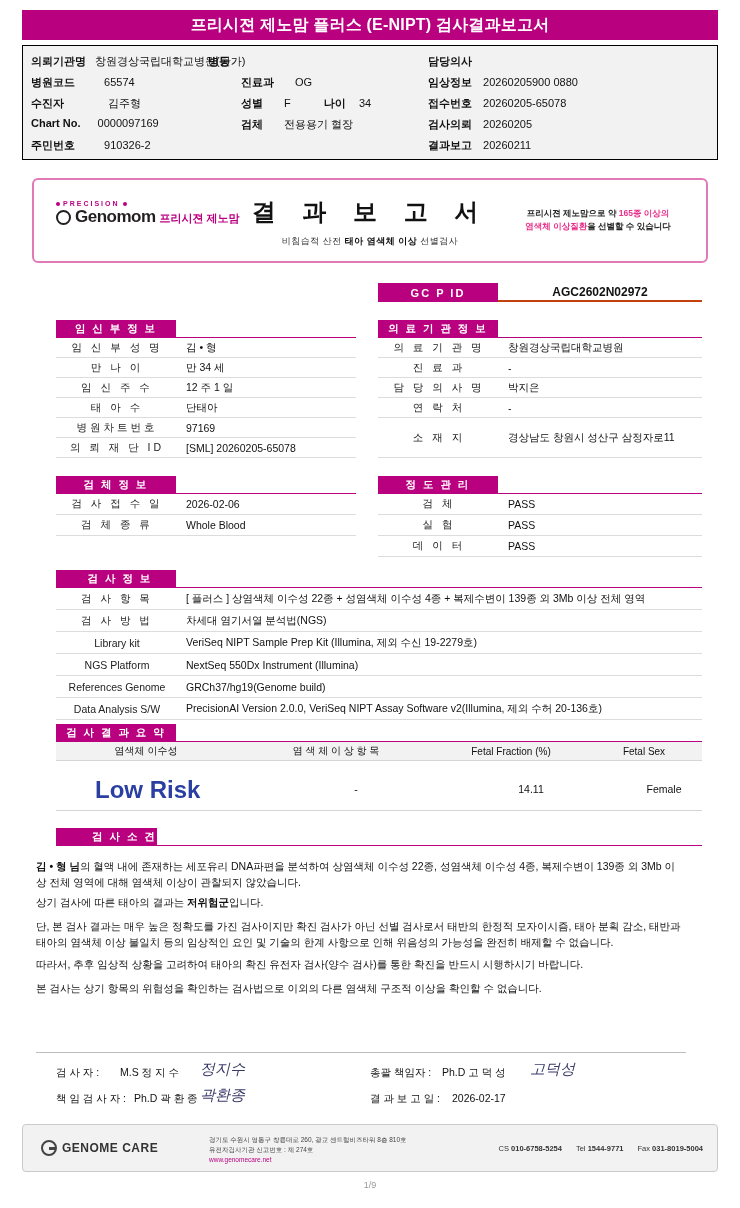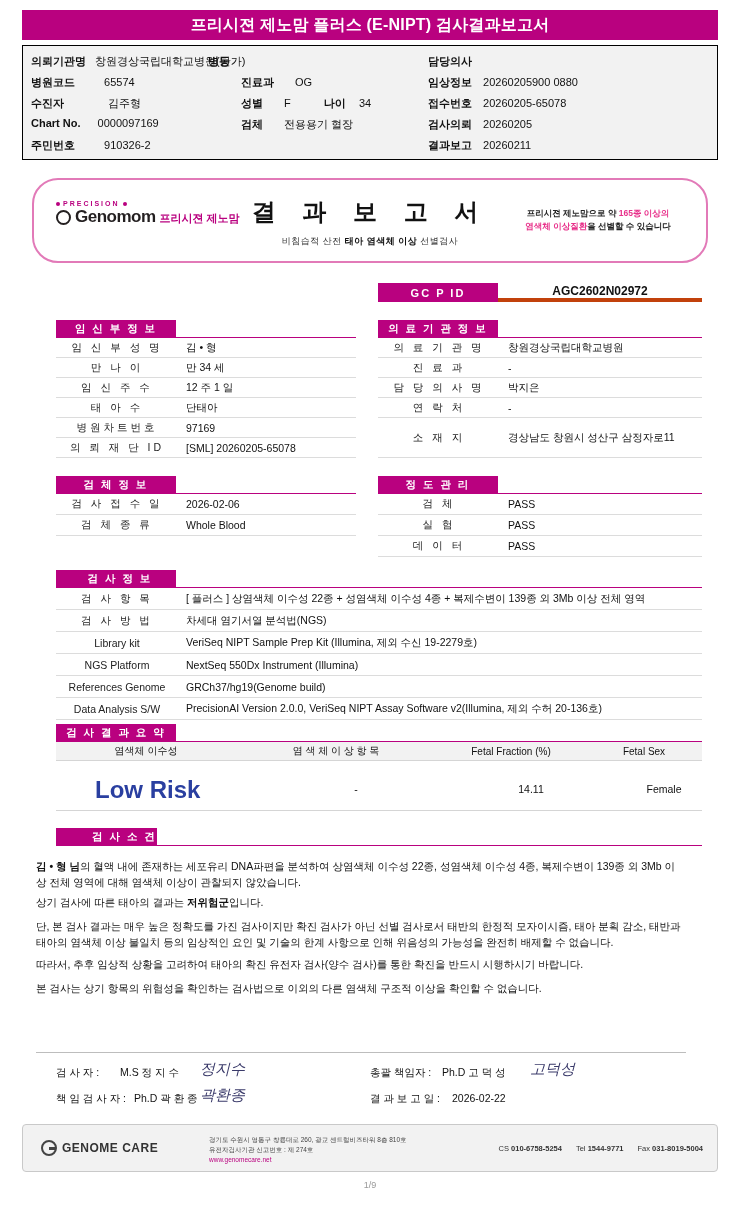--- a/index.html
+++ b/index.html
@@ -35,21 +35,21 @@
     font-size: 11px;
   }
   .hdr-lbl { font-weight: bold; }
   .hdr-row { position: absolute; white-space: nowrap; }
 
   
   .card {
     position: absolute;
     left: 32px; top: 178px; width: 676px; height: 85px;
     border: 2px solid #e27ab8;
-    border-radius: 26px;
+    border-radius: 6px;
     background: #fff;
   }
   .brand { position: absolute; left: 22px; top: 20px; width: 200px; }
   .brand-top {
     font-size: 7px; color: #b9017f; letter-spacing: 2px; font-weight: bold;
     display: flex; align-items: center; gap: 3px;
   }
   .dot { width: 4px; height: 4px; border-radius: 50%; background: #b9017f; display:inline-block;}
   .brand-name { font-size: 17px; font-weight: bold; color: #231f20; letter-spacing: -0.5px; }
   .brand-kr { font-size: 11px; font-weight: bold; color: #b9017f; margin-left: 4px; }
@@ -70,21 +70,21 @@
   .card-right .hl { color: #e8308a; }
 
   
   .gcpid-label {
     position: absolute; left: 378px; top: 283px; width: 120px; height: 19px;
     background: #b9017f; color: #fff; font-size: 11px; font-weight: bold;
     display: flex; align-items: center; justify-content: center; letter-spacing: 2px;
   }
   .gcpid-val {
     position: absolute; left: 498px; top: 283px; width: 204px; height: 19px;
-    border-bottom: 4px solid #c2410c;
+    border-bottom: 2px solid #c2410c;
     display: flex; align-items: center; justify-content: center;
     font-size: 12px; font-weight: bold;
   }
 
   
   .sec {
     position: absolute; height: 17px; background: #b9017f; color: #fff;
     font-size: 10.5px; font-weight: bold;
     display: flex; align-items: center; justify-content: center; letter-spacing: 2px;
   }
@@ -383,21 +383,21 @@
 
 <div class="sig" style="left:56px; top:1092px;">책 임 검 사 자 :</div>
 <div class="sig" style="left:134px; top:1092px;">Ph.D 곽 환 종</div>
 <div class="sig sign-img" style="left:200px; top:1086px; font-size:15px;">곽환종</div>
 
 <div class="sig" style="left:370px; top:1066px;">총괄 책임자 :</div>
 <div class="sig" style="left:442px; top:1066px;">Ph.D 고 덕 성</div>
 <div class="sig sign-img" style="left:530px; top:1060px; font-size:15px;">고덕성</div>
 
 <div class="sig" style="left:370px; top:1092px;">결 과 보 고 일 :</div>
-<div class="sig" style="left:452px; top:1092px;">2026-02-22</div>
+<div class="sig" style="left:452px; top:1092px;">2026-02-17</div>
 
 <div class="footer">
   <div class="f-logo">
     <span class="ring"></span>
     <span class="nm">GENOME CARE</span>
   </div>
   <div class="f-addr">
     <div>경기도 수원시 영통구 창룡대로 260, 광교 센트럴비즈타워 8층 810호</div>
     <div>유전자검사기관 신고번호 : 제 274호</div>
     <div class="url">www.genomecare.net</div>

